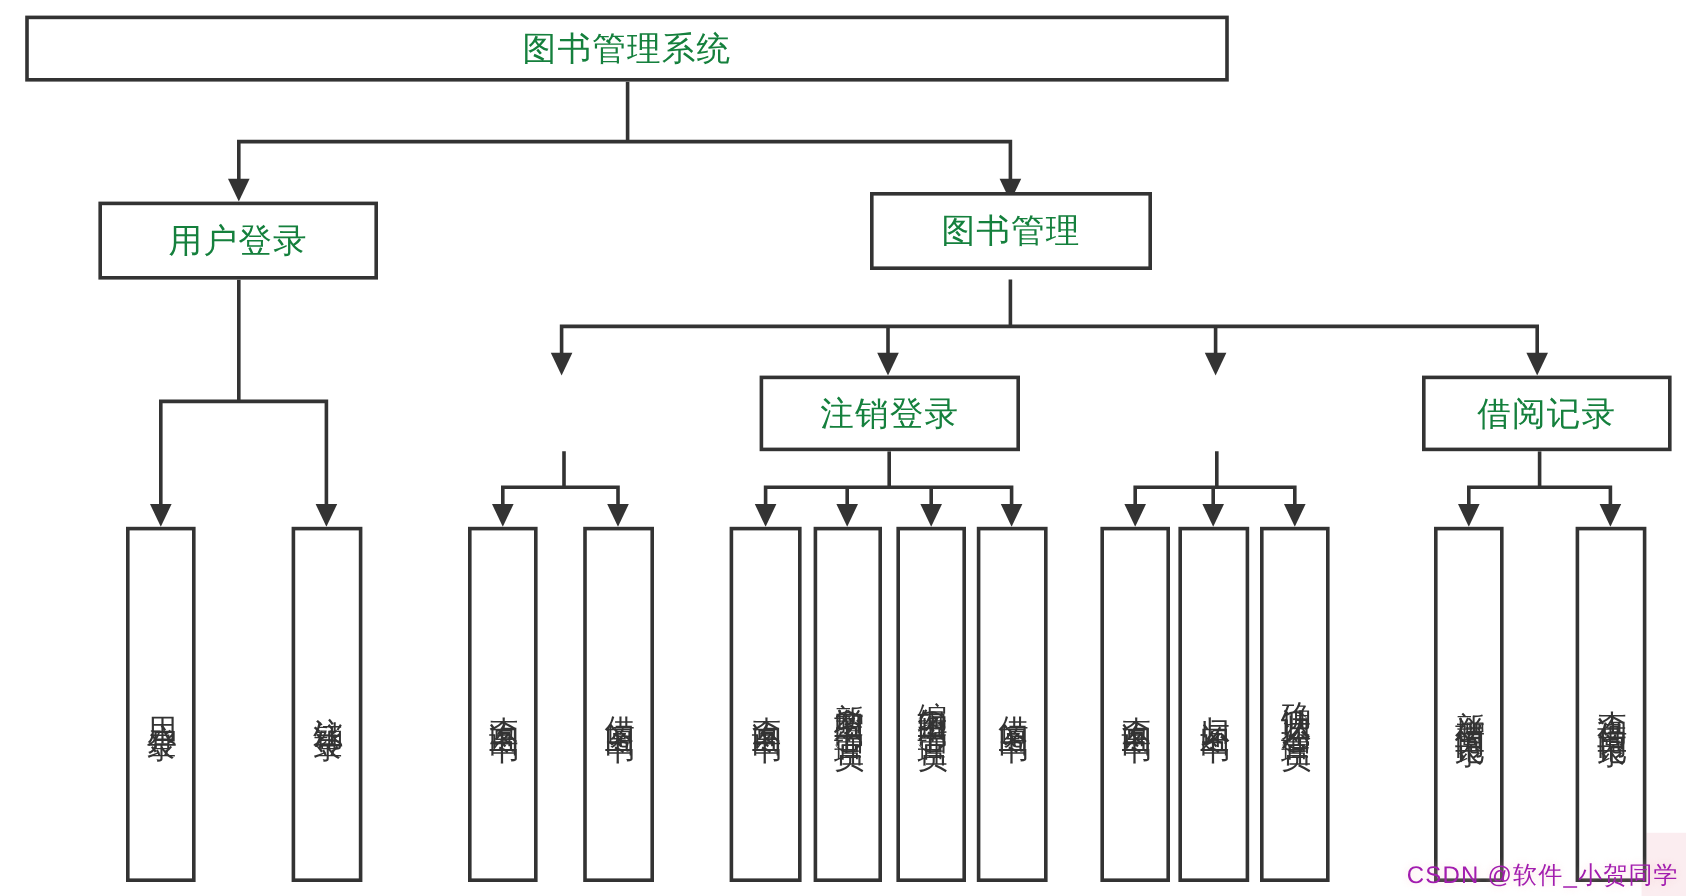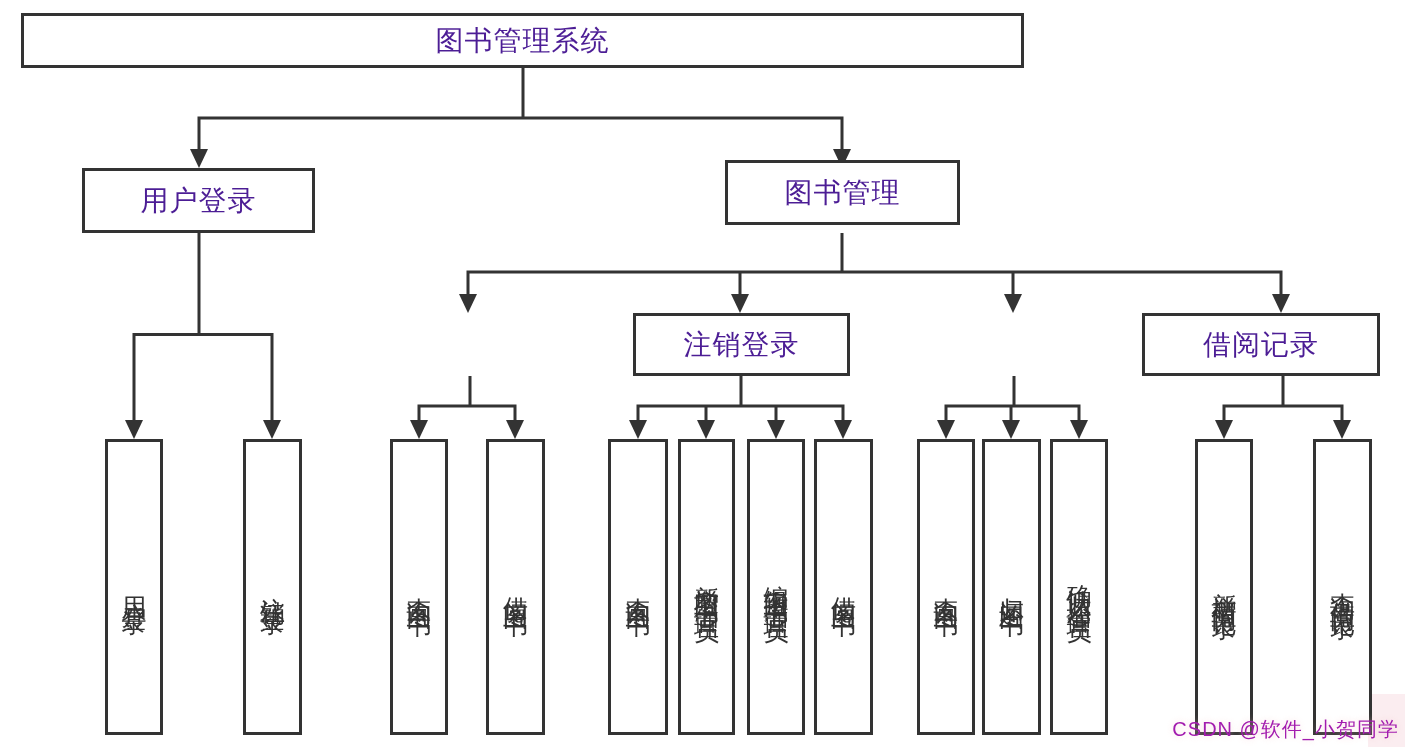--- a/index.html
+++ b/index.html
@@ -22,21 +22,21 @@
     box-sizing: border-box;
     border: 3px solid #333333;
     background: #ffffff;
     display: flex;
     align-items: center;
     justify-content: center;
     z-index: 2;
   }
   .node .hlabel {
     font-size: 28px;
-    color: #4c1d95;
+    color: #15803d;
     letter-spacing: 1px;
     white-space: nowrap;
     line-height: 1;
   }
   .leaf .vlabel {
     writing-mode: vertical-rl;
     font-size: 25px;
     color: #333333;
     letter-spacing: 5px;
     line-height: 1;
@@ -110,21 +110,21 @@
   <div class="node" style="left:82px; top:168px; width:233px; height:65px;">
     <span class="hlabel">用户登录</span>
   </div>
   <div class="node" style="left:725px; top:160px; width:235px; height:65px;">
     <span class="hlabel">图书管理</span>
   </div>
 
   <div class="node" style="left:633px; top:313px; width:217px; height:63px;">
     <span class="hlabel">注销登录</span>
   </div>
-  <div class="node" style="left:1142px; top:313px; width:238px; height:63px;">
+  <div class="node" style="left:1185px; top:313px; width:208px; height:63px;">
     <span class="hlabel">借阅记录</span>
   </div>
 
   <div class="node leaf" style="left:105px; top:439px; width:58px; height:296px;">
     <span class="vlabel">用户登录</span>
   </div>
   <div class="node leaf" style="left:243px; top:439px; width:59px; height:296px;">
     <span class="vlabel">注销登录</span>
   </div>
 

